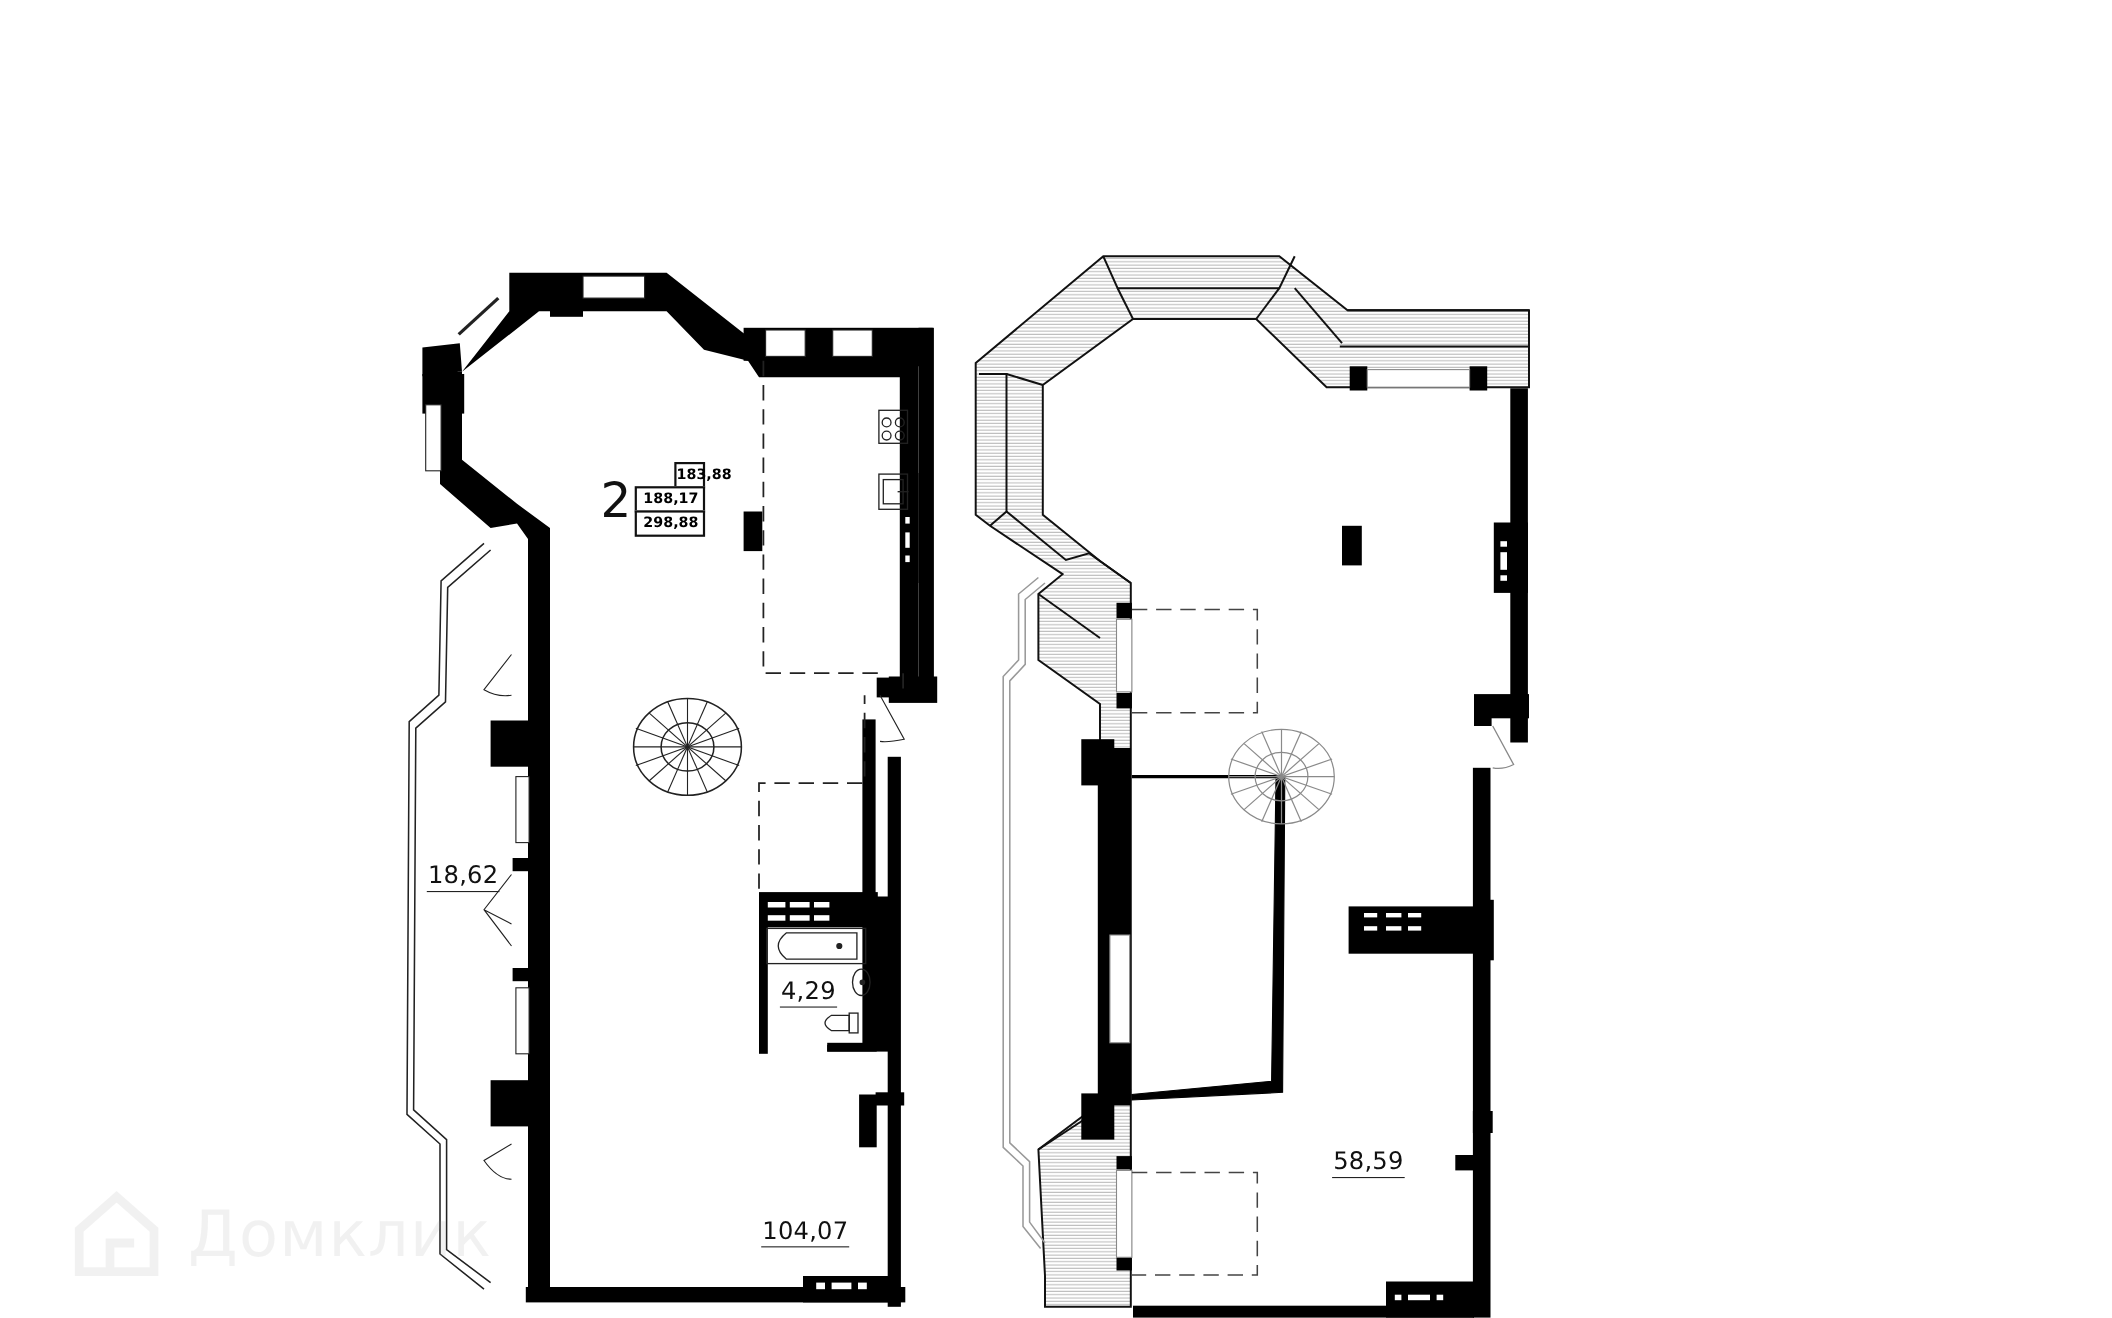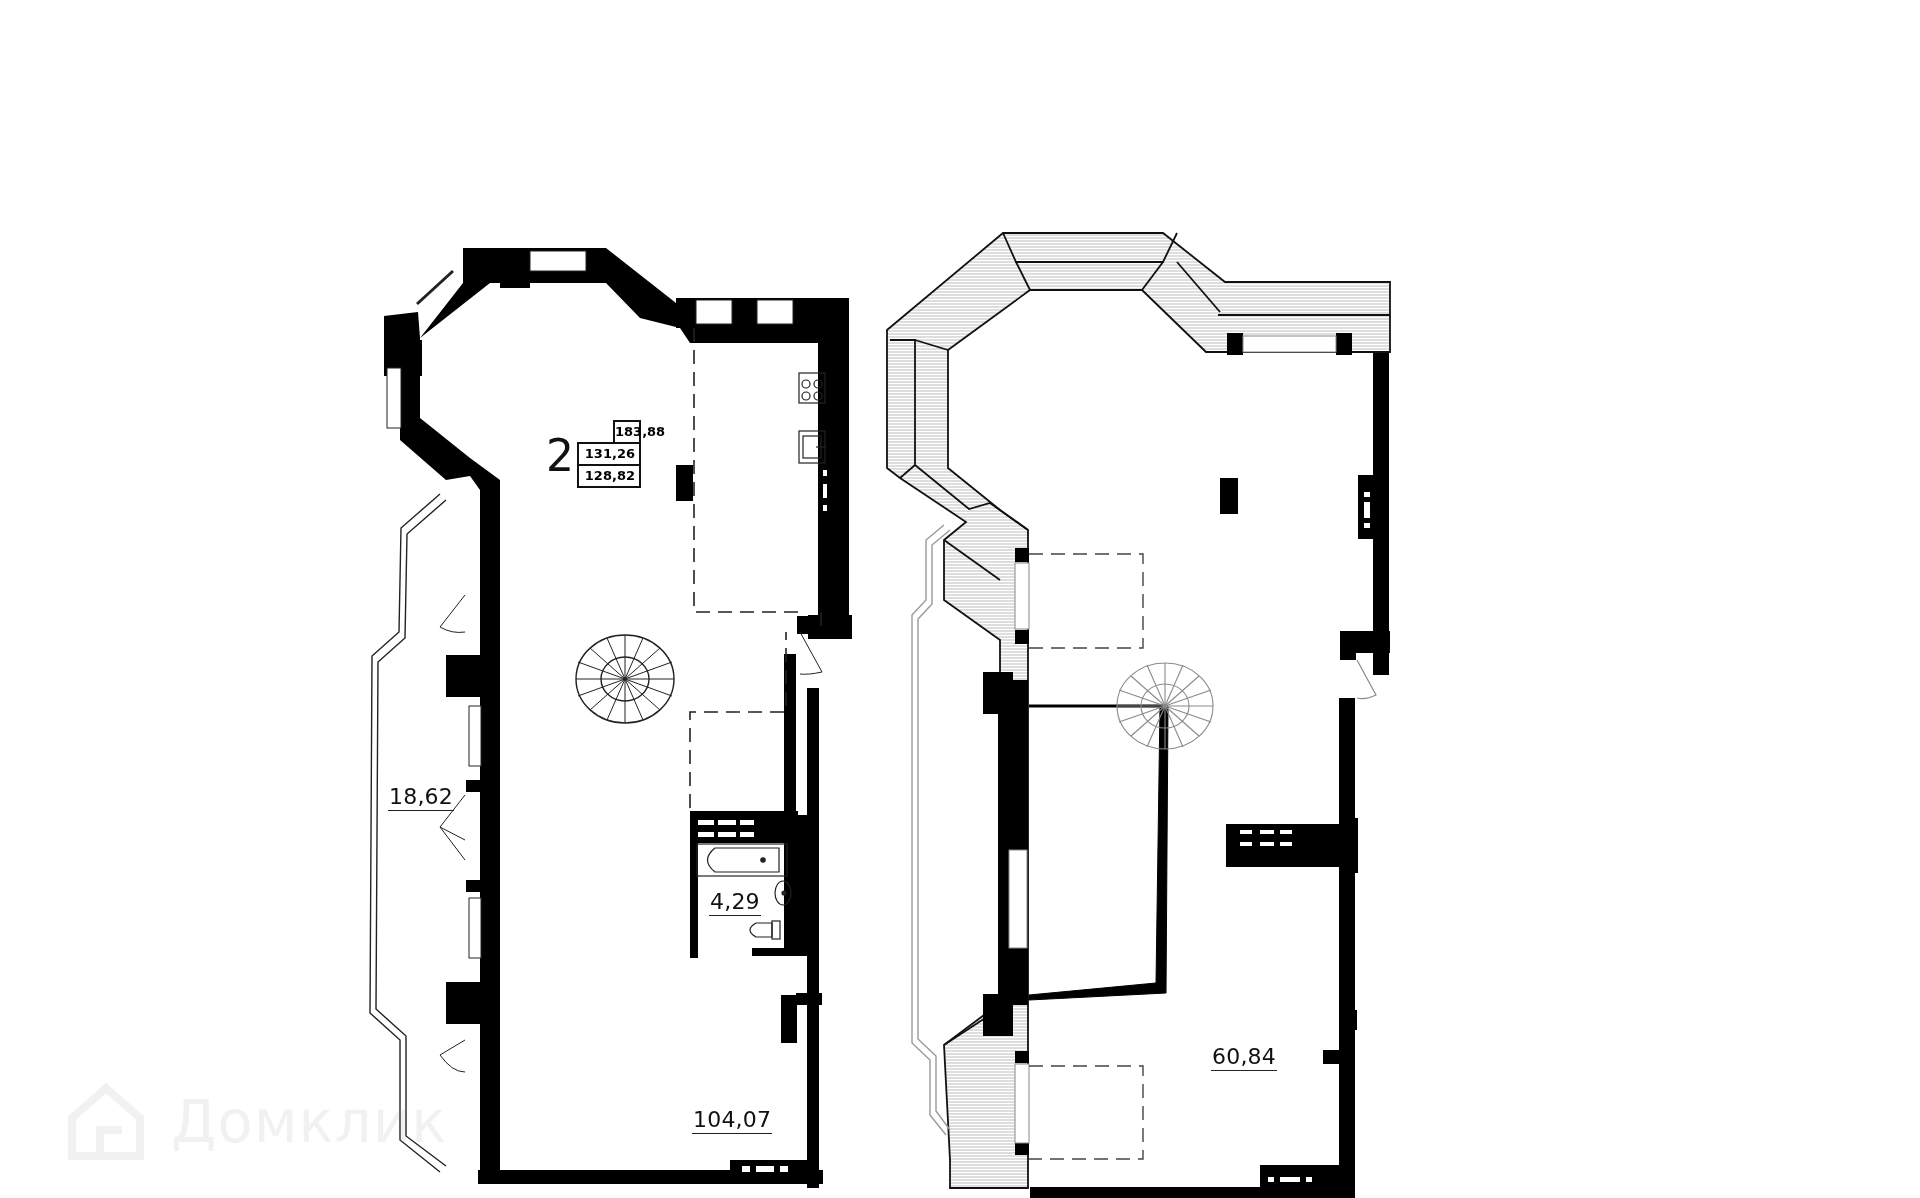--- a/index.html
+++ b/index.html
@@ -248,28 +248,28 @@
     <g fill="none" stroke="#888" stroke-width="1.2">
       <path d="M 1357 660 L 1376 695 Q 1366 700 1357 698"></path>
     </g>
   </g>
 </svg>
 </div>
 
 <div class="unit-num">2</div>
 <div class="area-box">
   <div class="cell">183,88</div>
-  <div class="cell">131,26</div>
-  <div class="cell">128,82</div>
+  <div class="cell">188,17</div>
+  <div class="cell">298,88</div>
 </div>
 
 <div class="lbl" style="left:388px; top:768px;margin-top:16px;">18,62</div>
 <div class="lbl" style="left:709px; top:889px;">4,29</div>
 <div class="lbl" style="left:660px; top:1107px;margin-left:32px;">104,07</div>
-<div class="lbl" style="left:1211px; top:1044px;">60,84</div>
+<div class="lbl" style="left:1211px; top:1044px;">58,59</div>
 
 <div class="watermark">
   <svg width="84" height="84" viewBox="0 0 84 84">
     <path d="M 8 38 L 42 8 L 76 38 L 76 76 L 8 76 Z" fill="none" stroke="#9a9a9a" stroke-width="8"></path>
     <path d="M 36 76 L 36 50 L 58 50" fill="none" stroke="#9a9a9a" stroke-width="8"></path>
   </svg>
   <span>Домклик</span>
 </div>
 
 </body></html>

